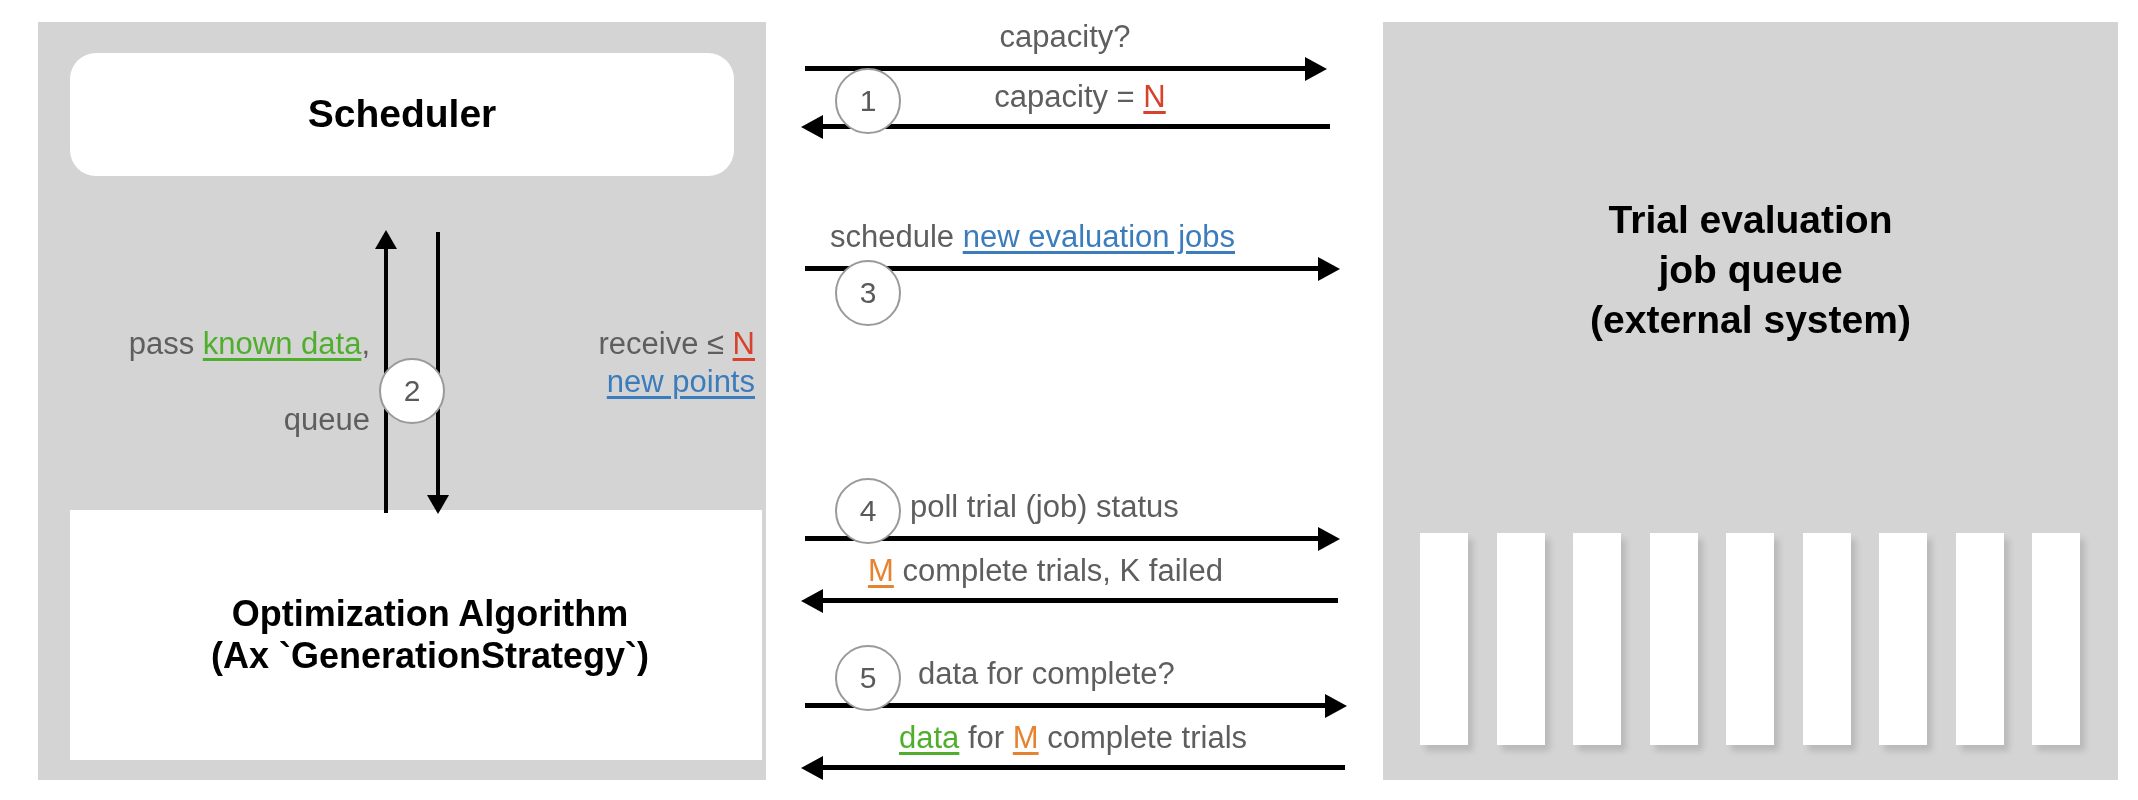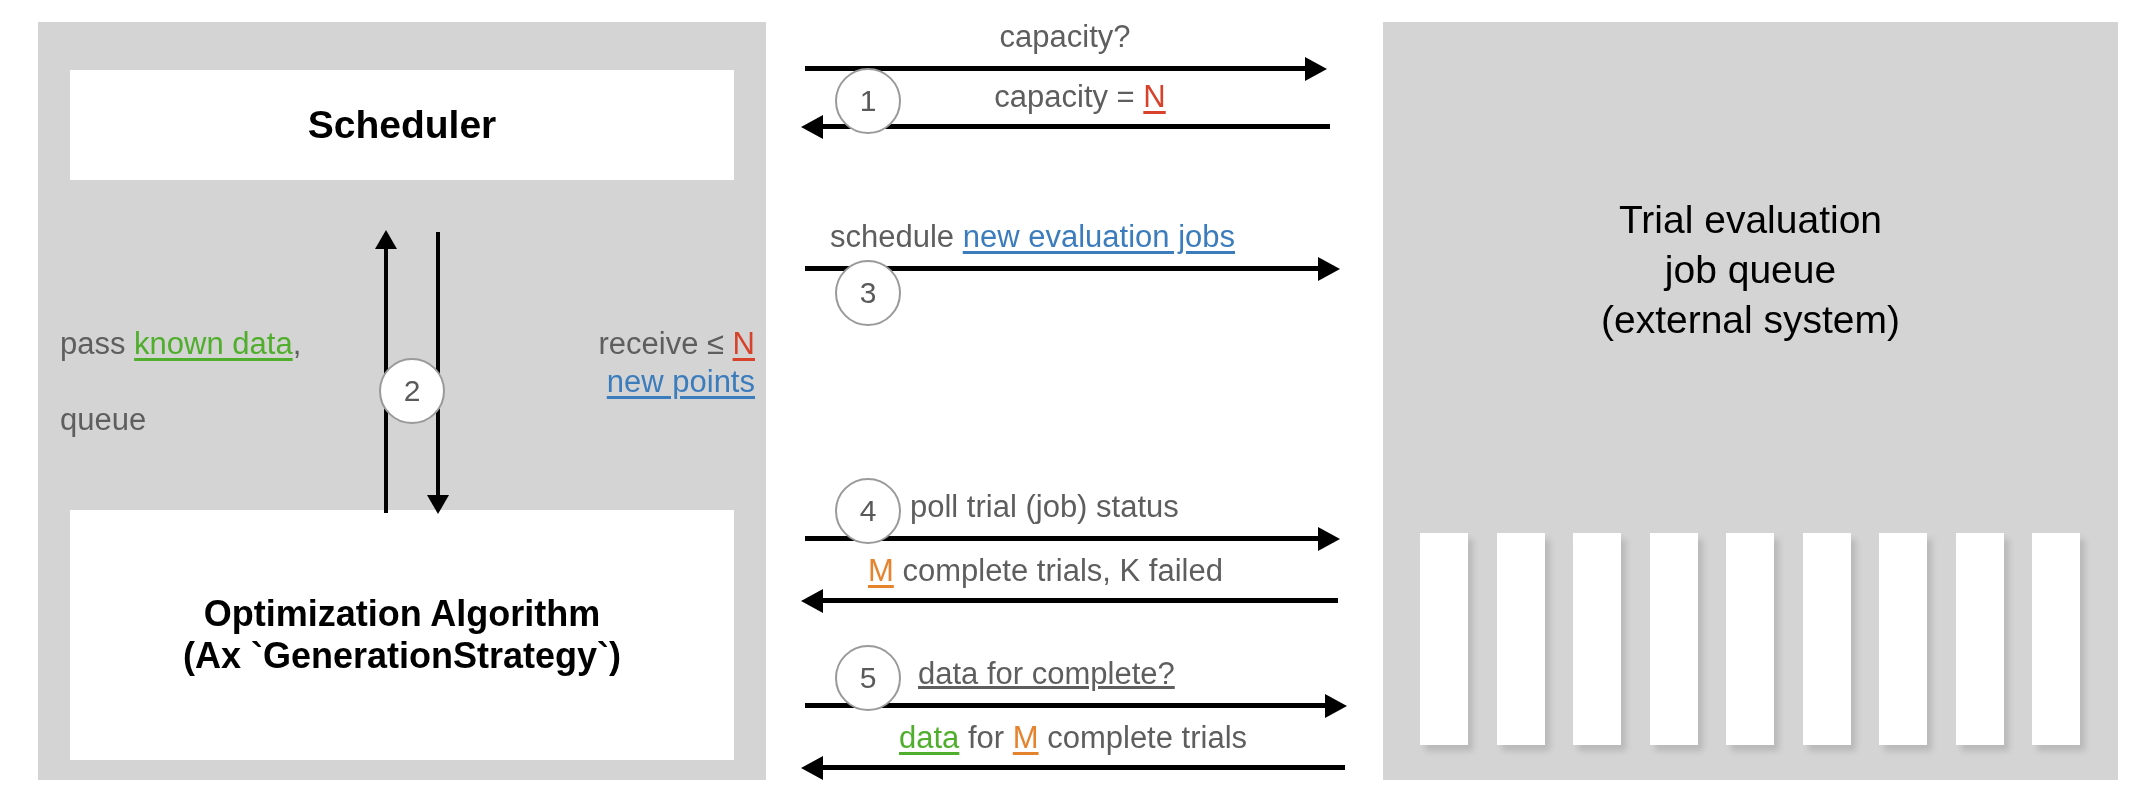--- a/index.html
+++ b/index.html
@@ -18,23 +18,23 @@
     position:absolute;background:#ffffff;
     display:flex;align-items:center;justify-content:center;text-align:center;
   }
   .box-title{
     font-weight:bold;color:#000000;line-height:1.18;
     font-family:"Liberation Sans", sans-serif;
   }
 
   
   #left-panel{left:38px;top:22px;width:728px;height:758px;}
-  #scheduler-box{left:70px;top:70px;width:664px;height:110px;}
+  #scheduler-box{left:70px;top:53px;width:664px;height:123px;border-radius:26px;}
   #scheduler-box .box-title{font-size:39px;}
-  #optimizer-box{left:70px;top:510px;width:664px;height:250px;}
+  #optimizer-box{left:70px;top:510px;width:664px;height:250px;padding-left:28px;}
   #optimizer-box .box-title{font-size:36px;}
 
   
   .vline{position:absolute;background:#000000;width:4px;}
   .vhead-up, .vhead-down{
     position:absolute;width:0;height:0;
     border-left:11px solid transparent;border-right:11px solid transparent;
   }
   .vhead-up{border-bottom:19px solid #000000;}
   .vhead-down{border-top:19px solid #000000;}
@@ -69,21 +69,21 @@
   
   .tok-red{color:#d8412a;text-decoration:underline;text-decoration-thickness:3px;text-underline-offset:4px;}
   .tok-green{color:#4fae2c;text-decoration:underline;text-decoration-thickness:3px;text-underline-offset:4px;}
   .tok-blue{color:#3b7cbd;text-decoration:underline;text-decoration-thickness:3px;text-underline-offset:4px;}
   .tok-orange{color:#e5832f;text-decoration:underline;text-decoration-thickness:3px;text-underline-offset:4px;}
 
   
   #right-panel{left:1383px;top:22px;width:735px;height:758px;}
   #queue-title{
     position:absolute;left:1383px;top:195px;width:735px;text-align:center;
-    font-size:39px;font-weight:normal;color:#000000;line-height:1.28;
+    font-size:39px;font-weight:bold;color:#000000;line-height:1.28;
     font-family:"Liberation Sans", sans-serif;
   }
   #queue-bars{position:absolute;left:1420px;top:533px;width:660px;height:215px;
     display:flex;justify-content:space-between;align-items:flex-start;}
   .queue-bar{
     width:48px;height:212px;background:#ffffff;
     box-shadow:5px 6px 6px rgba(0,0,0,0.13);
   }
 </style>
 </head>
@@ -107,21 +107,21 @@
   <div class="vline" style="left:384px;top:248px;height:265px;"></div>
   <div class="vhead-up" style="left:375px;top:230px;"></div>
 
   <div class="vline" style="left:436px;top:232px;height:265px;"></div>
   <div class="vhead-down" style="left:427px;top:495px;"></div>
 
   <div class="step-circle c2" style="left:379px;top:358px;width:62px;height:62px;">
     <span>2</span>
   </div>
 
-  <div class="seq-label" style="left:60px;top:325px;width:310px;white-space:normal;">
+  <div class="seq-label" style="left:60px;top:325px;width:310px;text-align:right;white-space:normal;">
     <span>
       <span>pass </span><span class="tok-green">known data</span><span>,</span>
     </span><br>
     <br>
     <span>queue</span>
   </div>
 
   <div class="seq-label" style="left:455px;top:325px;width:300px;text-align:right;white-space:normal;">
     <span>
       <span>receive ≤ </span><span class="tok-red">N</span>
@@ -164,21 +164,21 @@
   <div class="step-circle" style="left:835px;top:478px;width:62px;height:62px;">
     <span>4</span>
   </div>
 
   <div class="seq-label" style="left:868px;top:552px;width:520px;">
     <span class="tok-orange">M</span><span> complete trials, K failed</span>
   </div>
   <div class="hline" style="left:823px;top:598px;width:515px;"></div>
   <div class="head-left" style="left:801px;top:589px;"></div>
 
-  <div class="seq-label" style="left:918px;top:655px;width:520px;text-decoration:underline;">
+  <div class="seq-label" style="left:918px;top:655px;width:520px;">
     <span>data for complete?</span>
   </div>
   <div class="hline" style="left:805px;top:703px;width:525px;"></div>
   <div class="head-right" style="left:1325px;top:694px;"></div>
 
   <div class="step-circle" style="left:835px;top:645px;width:62px;height:62px;">
     <span>5</span>
   </div>
 
   <div class="seq-label" style="left:868px;top:719px;width:540px;margin-left:31px;">

